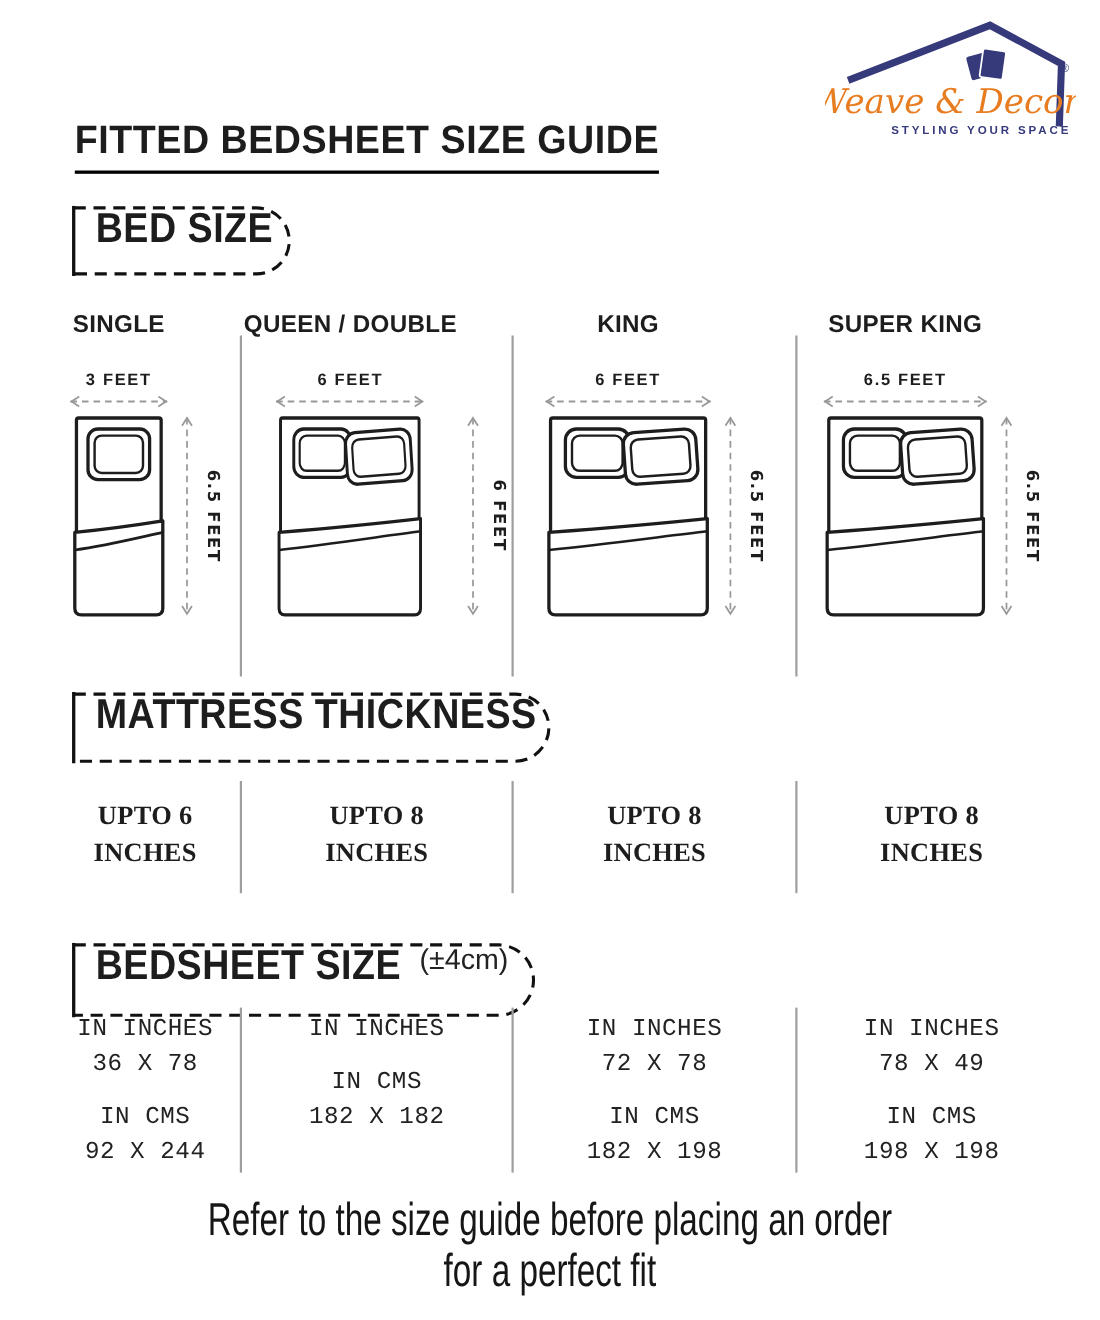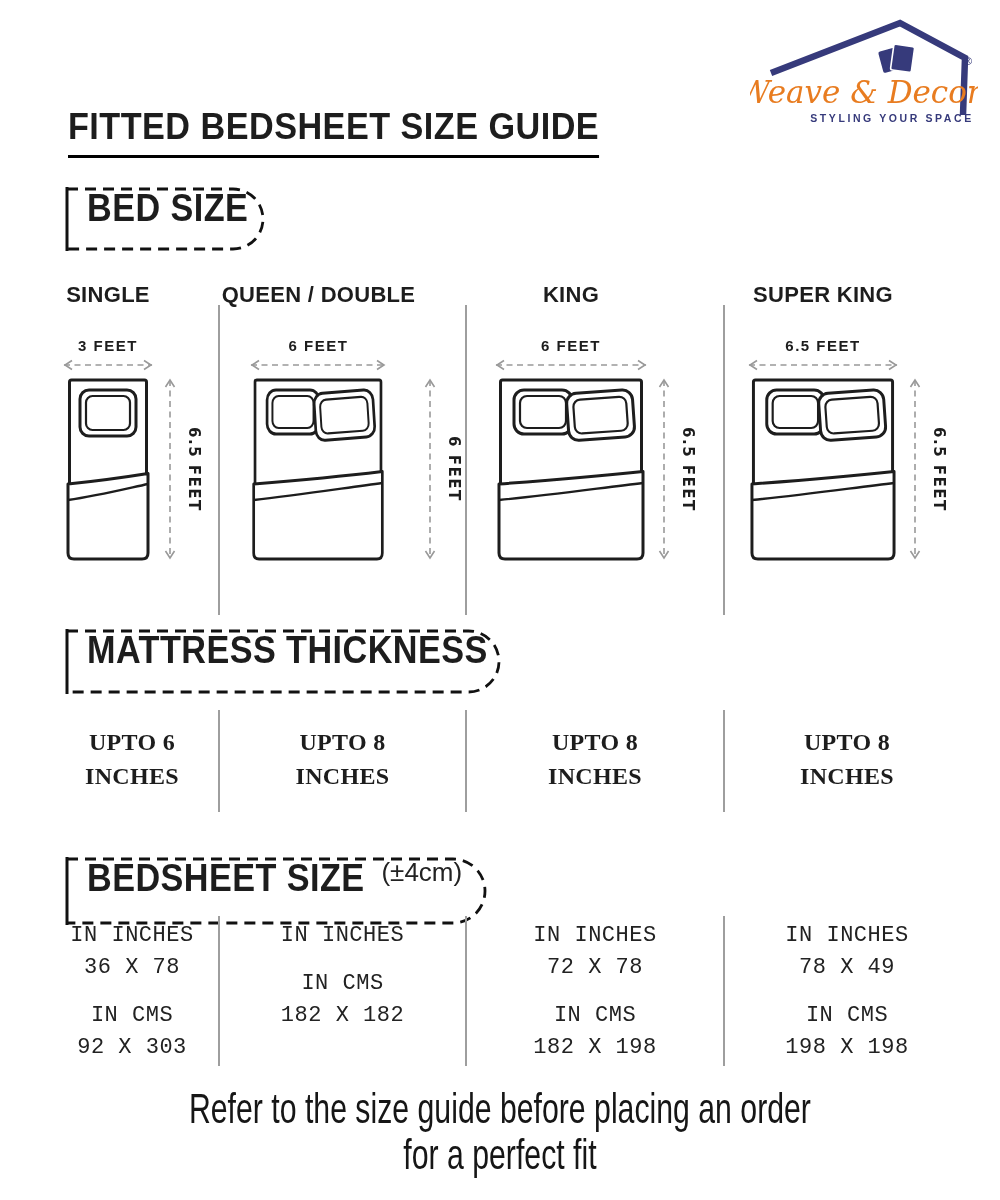--- a/index.html
+++ b/index.html
@@ -250,21 +250,21 @@
       <span class="btxt">BEDSHEET SIZE</span>
       <span class="bnote">(±4cm)</span>
     </div>
   </div>
 
   <div class="cols" id="table-row">
     <div class="tab-cell">
       <div>IN INCHES</div>
       <div>36 X 78</div>
       <div class="tab-group2">IN CMS</div>
-      <div>92 X 303</div>
+      <div>92 X 244</div>
     </div>
     <div class="tab-cell">
       <div>IN INCHES</div>
       <div class="tab-group2">IN CMS</div>
       <div>182 X 182</div>
     </div>
     <div class="tab-cell">
       <div>IN INCHES</div>
       <div>72 X 78</div>
       <div class="tab-group2">IN CMS</div>

